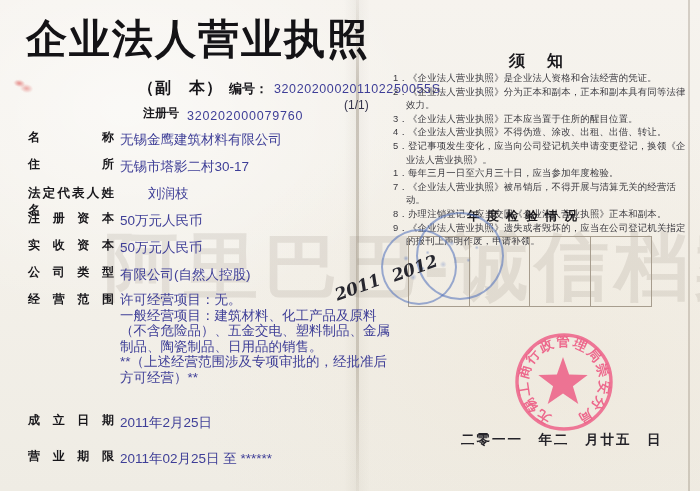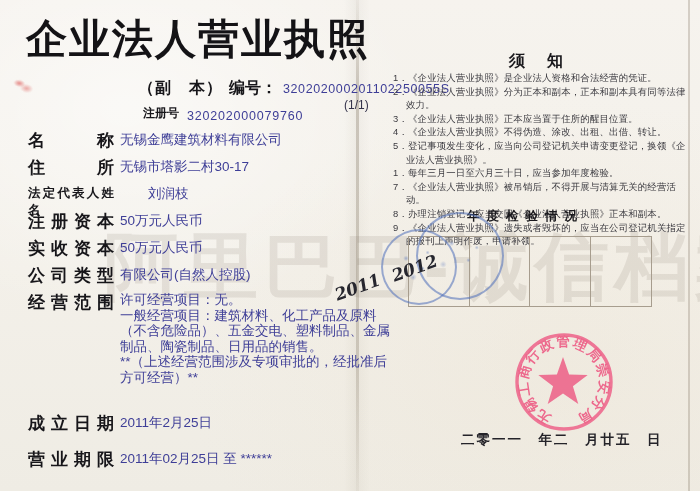--- a/index.html
+++ b/index.html
@@ -20,29 +20,29 @@
   
   .crease{position:absolute;left:356px;top:0;width:3px;height:491px;z-index:2;
     background:linear-gradient(180deg,rgba(125,112,92,.05),rgba(125,112,92,.33) 18%,rgba(125,112,92,.28) 75%,rgba(125,112,92,.06));}
   .crease-shadow{position:absolute;left:344px;top:0;width:26px;height:491px;z-index:1;
     background:linear-gradient(90deg,rgba(90,80,60,0),rgba(90,80,60,.05) 45%,rgba(90,80,60,0));}
   .page-edge{position:absolute;left:688px;top:0;width:2px;height:491px;z-index:2;background:rgba(125,112,92,.28);}
   
   .title{position:absolute;left:26px;top:12px;font-size:41px;font-weight:800;letter-spacing:2px;color:#141316;z-index:3;white-space:nowrap;}
   .copy-row{position:absolute;left:138px;top:78px;display:flex;align-items:baseline;gap:6px;z-index:3;white-space:nowrap;}
   .copy-type{font-size:16px;font-weight:800;letter-spacing:1px;color:#17161a;}
-  .serial-label{font-size:16px;font-weight:800;color:#17161a;}
+  .serial-label{font-size:13px;font-weight:800;color:#17161a;}
   .serial-number{font-size:12.5px;color:var(--ink);letter-spacing:.6px;}
   .reg-row{position:absolute;left:143px;top:105px;display:flex;align-items:baseline;gap:8px;z-index:3;white-space:nowrap;justify-content:center;}
   .reg-label{font-size:12px;font-weight:800;color:#17161a;}
   .reg-number{font-size:12.5px;color:var(--ink);letter-spacing:.8px;position:relative;top:3px;}
   .page-ind{position:absolute;left:344px;top:98px;font-size:12px;color:#33324a;z-index:3;text-align:center;}
   
   .frow{position:absolute;left:28px;display:flex;align-items:flex-start;z-index:3;}
-  .flabel{width:86px;font-size:17px;font-weight:800;color:#17161a;text-align:justify;text-align-last:justify;flex:none;}
+  .flabel{width:86px;font-size:12px;font-weight:800;color:#17161a;text-align:justify;text-align-last:justify;flex:none;}
   .flabel.long{font-size:12.5px;padding-top:2px;}
   .fvalue{margin-left:6px;font-size:13.5px;color:var(--ink);white-space:nowrap;padding-top:2px;}
   .scope-lines{margin-left:6px;padding-top:1px;}
   .scope-lines div{font-size:13.5px;color:var(--ink);line-height:15.5px;white-space:nowrap;}
   
   .red-smudge{position:absolute;left:13px;top:78px;width:20px;height:15px;border-radius:3px;
     background:radial-gradient(ellipse 8px 5px at 30% 40%,rgba(214,48,45,.55),transparent 75%),
                radial-gradient(ellipse 9px 6px at 70% 65%,rgba(214,48,45,.4),transparent 75%);
     filter:blur(.4px);transform:rotate(10deg);z-index:3;}
   

